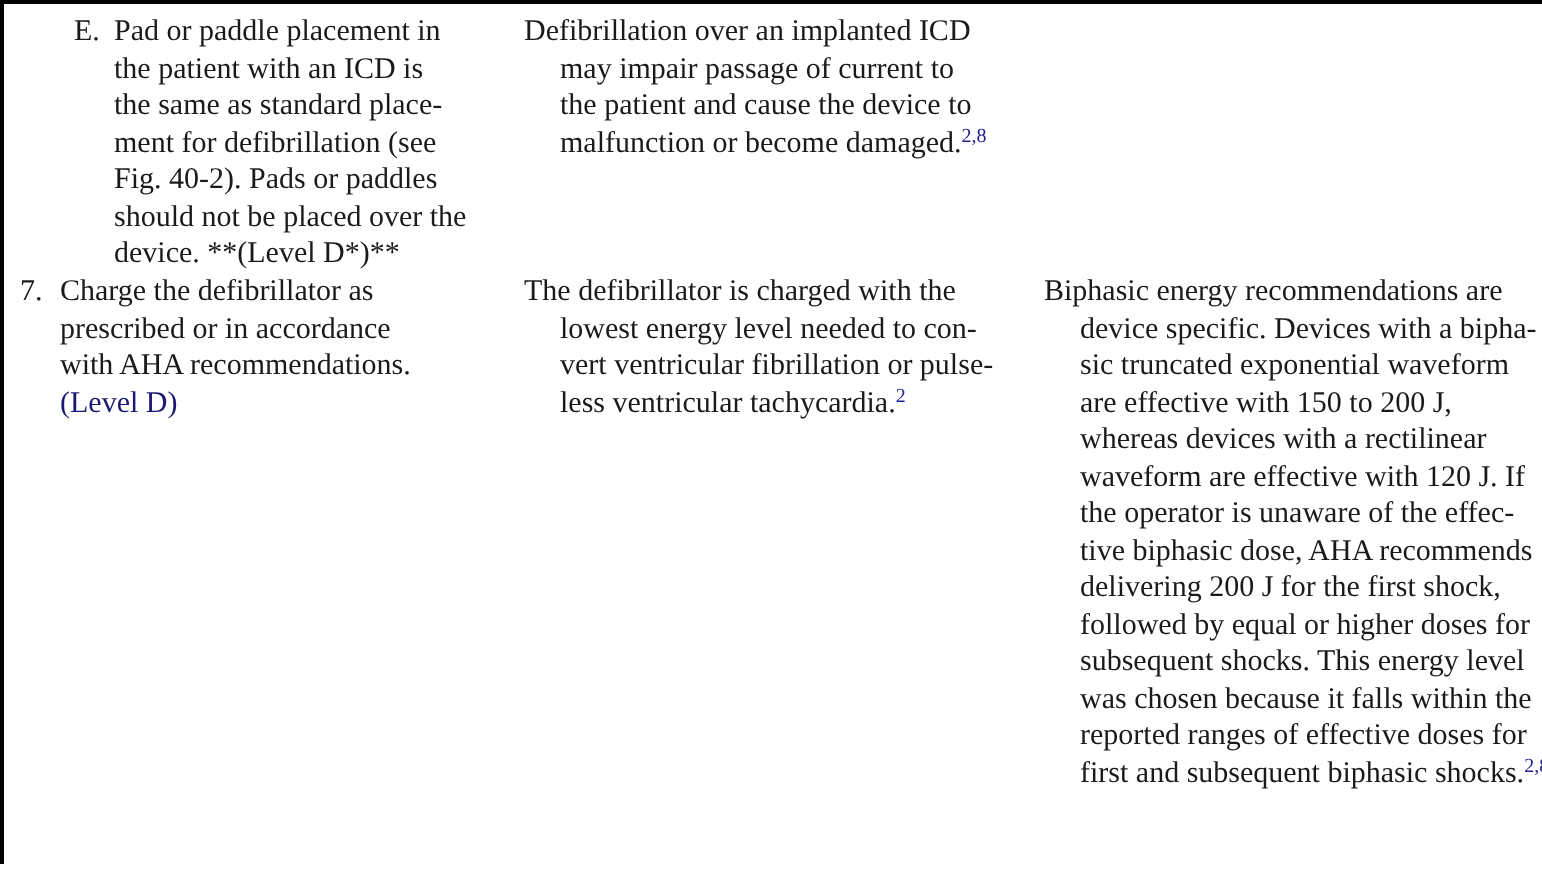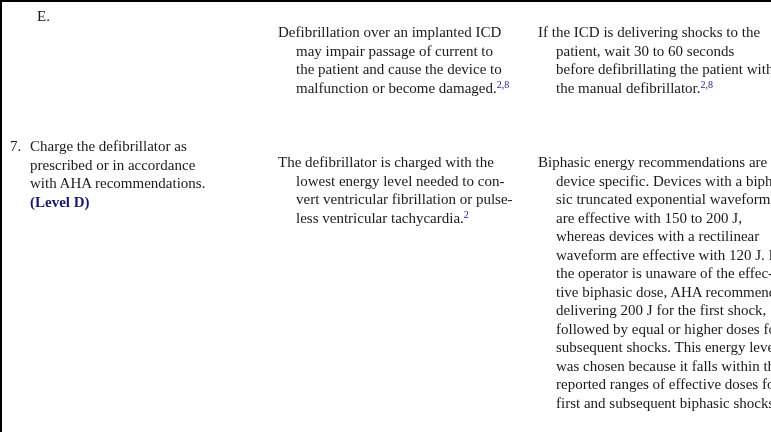--- a/index.html
+++ b/index.html
@@ -9,49 +9,49 @@
     font-family:"Liberation Serif","DejaVu Serif",serif;
     font-size:15px;line-height:18.5px;color:#1a1a1a;
   }
   .rule-top{position:absolute;top:0;left:0;width:771px;height:2px;background:#000;}
   .rule-left{position:absolute;top:0;left:0;width:2px;height:432px;background:#000;}
   .grid{
     position:absolute;top:7px;left:0;width:771px;
     display:grid;grid-template-columns:252px 260px 259px;grid-template-rows:130px auto;
   }
   .cell{padding-left:10px;white-space:nowrap;}
-  .para{margin:16px;padding-left:18px;text-indent:-18px;}
+  .para{margin:0;padding-left:18px;text-indent:-18px;}
   .step{display:flex;}
   .step.sub{margin-left:27px;}
   .step .num{flex:0 0 20px;}
   .step .body{flex:0 0 auto;}
   sup.ref{
     color:var(--ref-color,#23238e);
     font-size:10px;line-height:0;vertical-align:baseline;
     position:relative;top:-5px;
   }
-  .level{color:var(--level-color,#191970);font-weight:bold;}
+  .level{color:var(--level-color,#191970);font-weight:normal;}
 </style>
 </head>
 <body>
 
 <div class="page">
   <div class="rule-top"></div>
   <div class="rule-left"></div>
   <div class="grid" id="grid">
       <div class="cell">
         <div class="step sub">
           <span class="num">E.</span>
+          <span class="body">Pad or paddle placement in<br>the patient with an ICD is<br>the same as standard place-<br>ment for defibrillation (see<br>Fig. 40-2). Pads or paddles<br>should not be placed over the<br>device. **(Level D*)**</span>
         </div>
       </div>
       <div class="cell">
         <div class="para">Defibrillation over an implanted ICD<br>may impair passage of current to<br>the patient and cause the device to<br>malfunction or become damaged.<sup class="ref">2,8</sup></div>
       </div>
       <div class="cell">
-        <div class="para">If the ICD is delivering shocks to the<br>patient, wait 30 to 60 seconds<br>before defibrillating the patient with<br>the manual defibrillator.<sup class="ref">2,8</sup></div>
       </div>
       <div class="cell">
         <div class="step">
           <span class="num">7.</span>
           <span class="body">Charge the defibrillator as<br>prescribed or in accordance<br>with AHA recommendations.<br><span class="level">(Level D)</span></span>
         </div>
       </div>
       <div class="cell">
         <div class="para">The defibrillator is charged with the<br>lowest energy level needed to con-<br>vert ventricular fibrillation or pulse-<br>less ventricular tachycardia.<sup class="ref">2</sup></div>
       </div>

